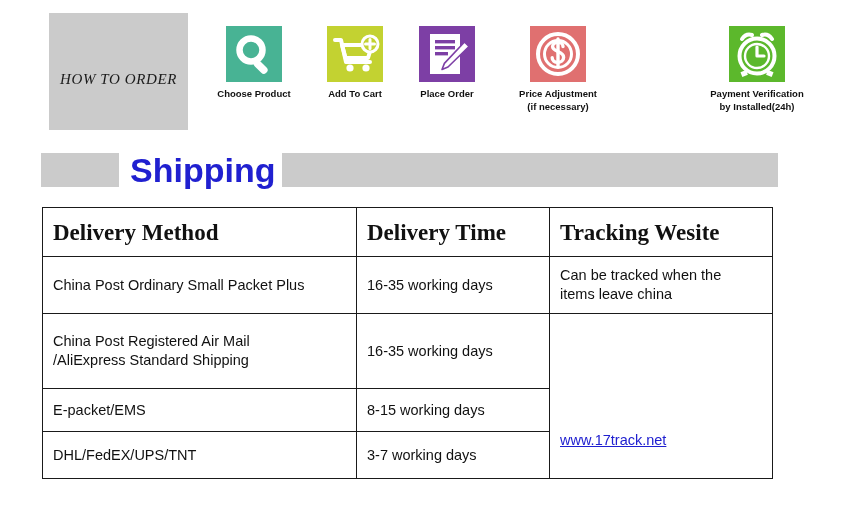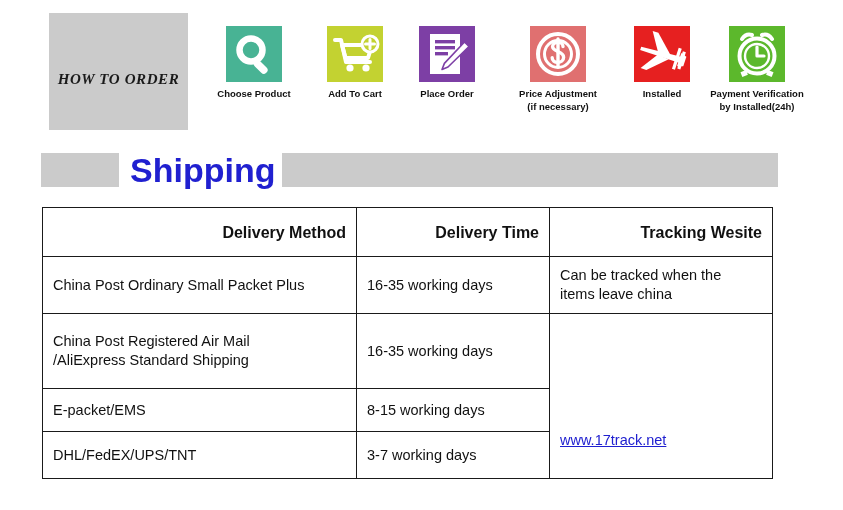--- a/index.html
+++ b/index.html
@@ -23,21 +23,21 @@
     width: 139px;
     height: 117px;
     background: #cbcbcb;
     display: flex;
     align-items: center;
     justify-content: center;
   }
   #how-to-order-panel .htotext {
     font-family: "Liberation Serif", serif;
     font-style: italic;
-    font-weight: bold;
+    font-weight: normal;
     font-size: 15px;
     color: #1a1a1a;
     letter-spacing: 0.6px;
     white-space: nowrap;
     margin-top: 16px;
   }
 
   
   #steps-row {
     position: absolute;
@@ -116,24 +116,25 @@
   #shipping-table td, #shipping-table th {
     border: 1.6px solid #1a1a1a;
     padding: 0 10px;
     vertical-align: middle;
     text-align: left;
     font-size: 14.5px;
     color: #111111;
     line-height: 19px;
   }
   #shipping-table th {
-    text-align: right;
-    font-size: 16px;
+    text-align: left;
+    font-size: 23px;
     font-weight: bold;
     height: 48px;
+    font-family: Liberation Serif, serif;
   }
   .col-method  { width: 314px; }
   .col-time    { width: 193px; }
   .col-track   { width: 223px; }
 
   .row-h1 td { height: 56px; }
   .row-h2 td { height: 74px; }
   .row-h3 td { height: 42px; }
   .row-h4 td { height: 46px; }
 
@@ -206,36 +207,20 @@
         <rect x="11" y="8" width="30" height="40" fill="#ffffff"></rect>
         <rect x="16" y="14" width="20" height="3.4" fill="#7d3fa5"></rect>
         <rect x="16" y="20" width="20" height="3.4" fill="#7d3fa5"></rect>
         <rect x="16" y="26" width="13" height="3.4" fill="#7d3fa5"></rect>
         <path d="M45.5 16 L50 20.5 L29 41 L23 43.5 L25.4 37.4 Z" fill="#ffffff" stroke="#7d3fa5" stroke-width="1.6" stroke-linejoin="round"></path>
       </svg>
     </span>
     <div class="step-label">Place Order</div>
   </div>
 
-  <div class="step" style="left:420px; width:76px;">
-    <span class="step-icon">
-      <svg width="56" height="56" viewBox="0 0 56 56">
-        <rect x="0" y="0" width="56" height="56" fill="#e62020"></rect>
-        <g fill="#ffffff" transform="rotate(18 28 28)">
-          <path d="M6 27.5 L50 24.5 L50 31 L6 31 Z"></path>
-          <path d="M24 28 L12 9 L18 9 L36 26 Z"></path>
-          <path d="M24 30 L12 48 L18 48 L36 31 Z"></path>
-          <path d="M46 21 L52 23 L52 33 L46 35 Z"></path>
-          <rect x="42" y="17" width="3.2" height="22"></rect>
-          <rect x="47" y="19" width="3.2" height="18"></rect>
-        </g>
-      </svg>
-    </span>
-    <div class="step-label">Installed</div>
-  </div>
 
   <div class="step" style="left:478px; width:150px;">
     <span class="step-icon">
       <svg width="56" height="56" viewBox="0 0 56 56">
         <rect x="0" y="0" width="56" height="56" fill="#5cb82c"></rect>
         <circle cx="28" cy="30" r="17.5" fill="none" stroke="#ffffff" stroke-width="4"></circle>
         <circle cx="28" cy="30" r="12" fill="none" stroke="#ffffff" stroke-width="2.4"></circle>
         <path d="M28 21 L28 30 L35 30" fill="none" stroke="#ffffff" stroke-width="3.2" stroke-linecap="round" stroke-linejoin="round"></path>
         <path d="M13 13 Q17 7 23 9" fill="none" stroke="#ffffff" stroke-width="4" stroke-linecap="round"></path>
         <path d="M43 13 Q39 7 33 9" fill="none" stroke="#ffffff" stroke-width="4" stroke-linecap="round"></path>

